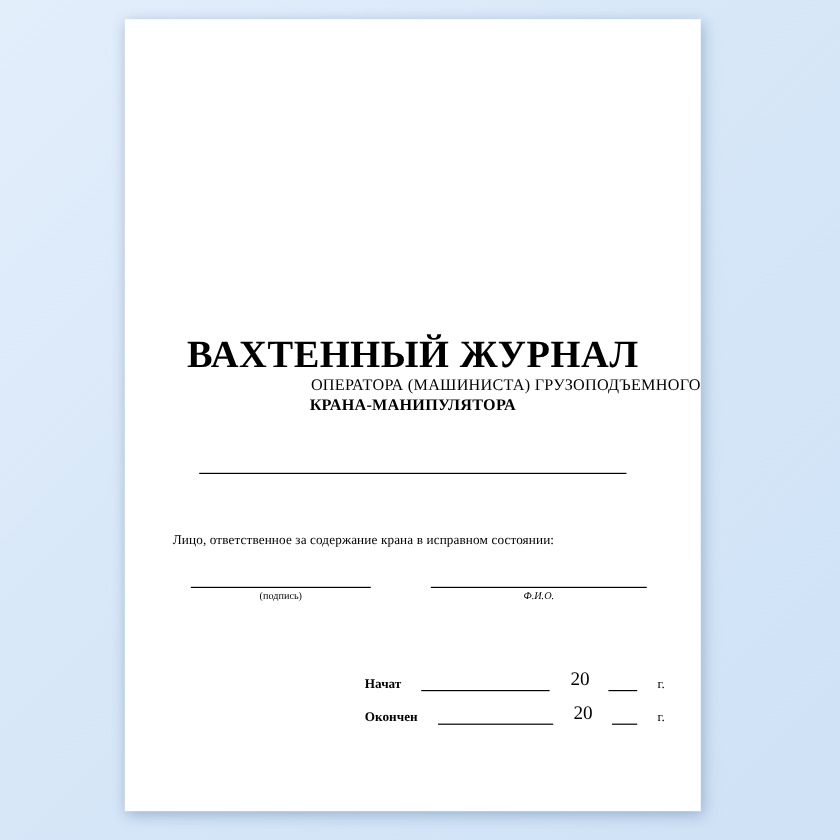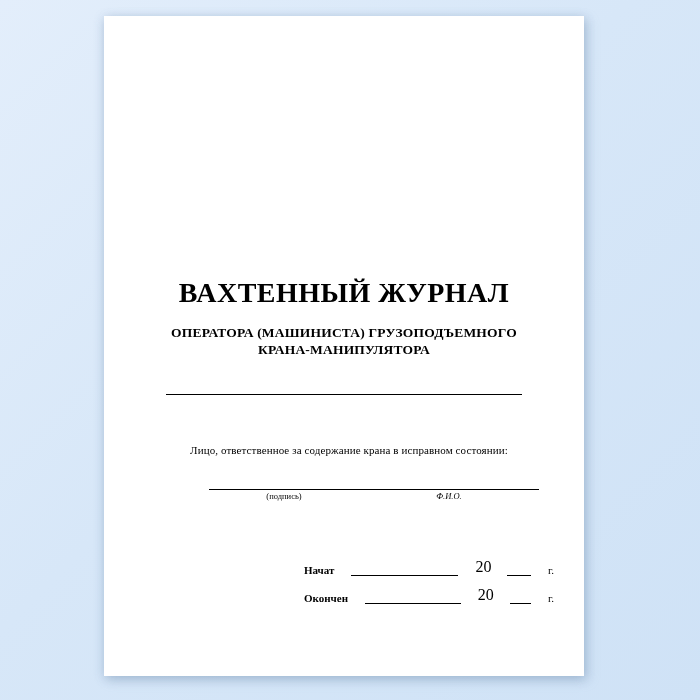--- a/index.html
+++ b/index.html
@@ -47,66 +47,66 @@
     height: 660px;
   }
   .title-block {
     position: absolute;
     left: 0;
     top: 262px;
     width: 480px;
     text-align: center;
   }
   .main-title {
-    font-size: 28px;
+    font-size: 32px;
     font-weight: bold;
     letter-spacing: 0.5px;
     color: #000;
     line-height: 1.1;
   }
   .subtitle-1 {
-    margin-top: 16px;
+    margin-top: 0;
     font-size: 13.5px;
-    font-weight: bold;
+    font-weight: normal;
     letter-spacing: 0.2px;
     color: #000;
     line-height: 1.25;
+    text-align: right;
   }
   .subtitle-2 {
     font-size: 13.5px;
     font-weight: bold;
     letter-spacing: 0.2px;
     color: #000;
     line-height: 1.25;
   }
   .rule-wide {
     position: absolute;
     left: 62px;
     top: 378px;
     width: 356px;
     border-bottom: 1px solid #000;
     height: 0;
   }
   .resp-line {
     position: absolute;
-    left: 55px;
+    left: 40px;
     top: 428px;
     width: 380px;
     font-size: 11px;
     color: #000;
     letter-spacing: 0.1px;
-    text-align: center;
   }
   .sign-row {
     position: absolute;
     left: 55px;
     top: 462px;
     width: 380px;
     display: flex;
-    justify-content: flex-end;
+    justify-content: space-between;
   }
   .sign-cell {
     width: 150px;
     text-align: center;
   }
   .sign-cell.right {
     width: 180px;
     font-style: italic;
   }
   .sign-rule {

